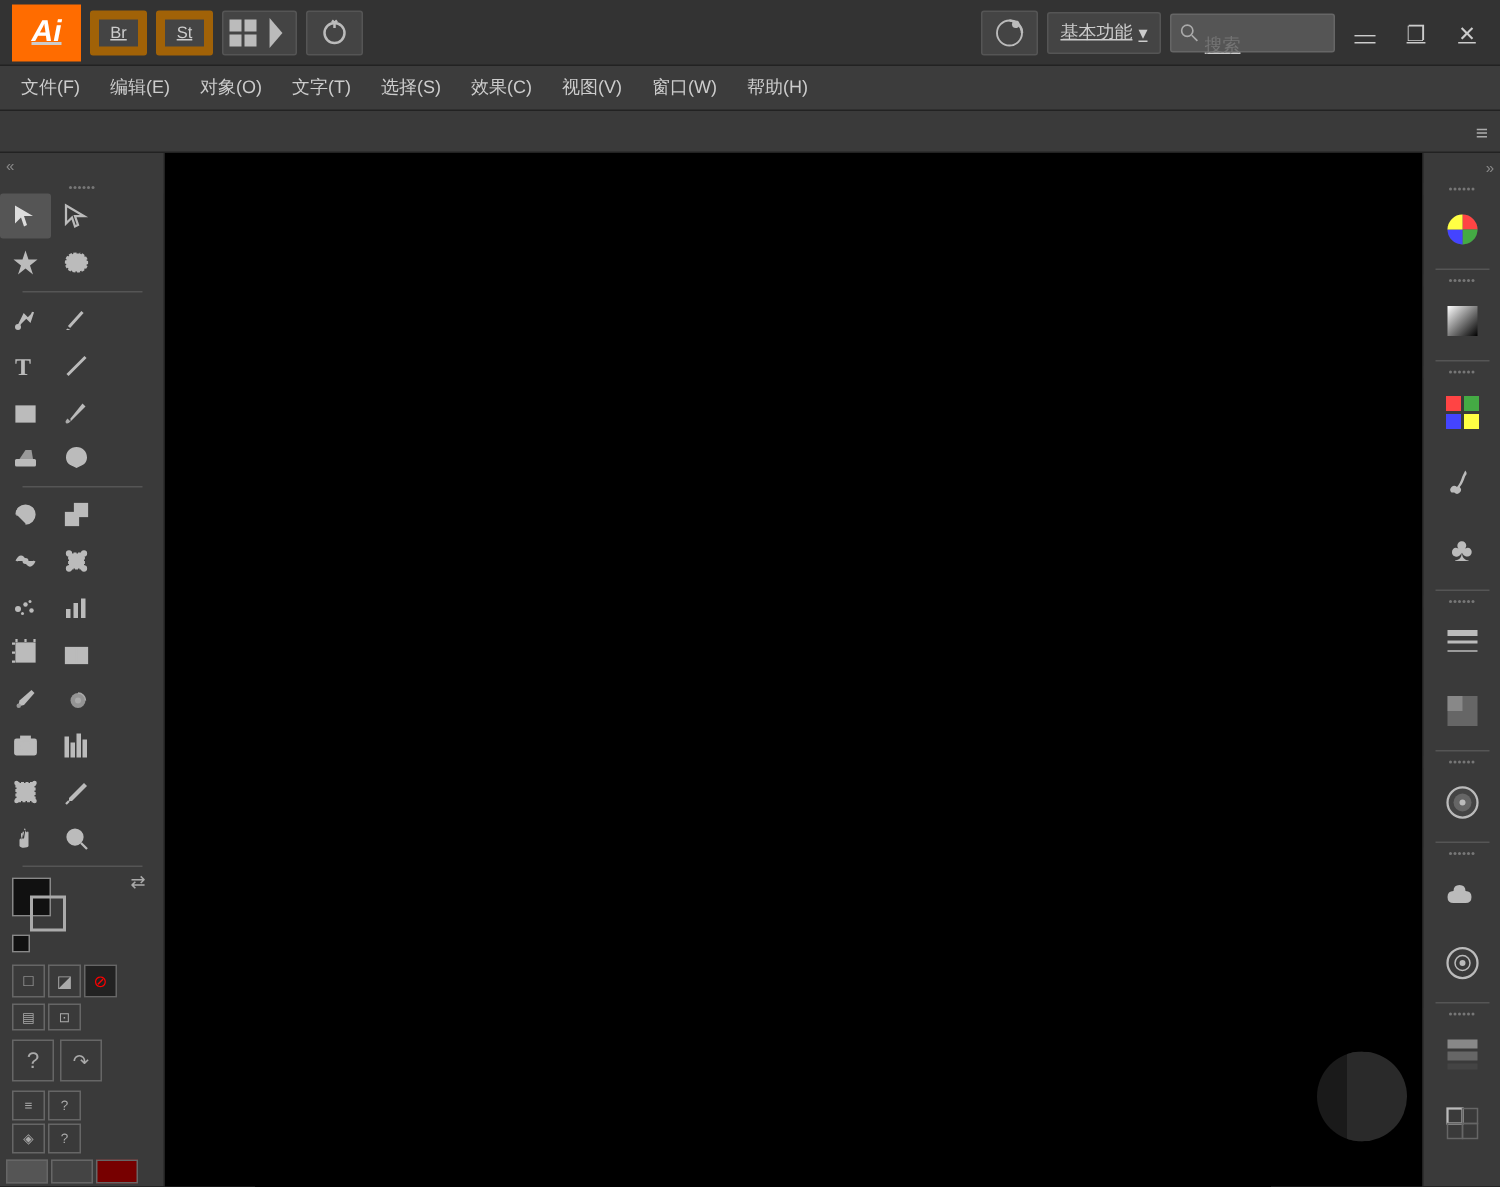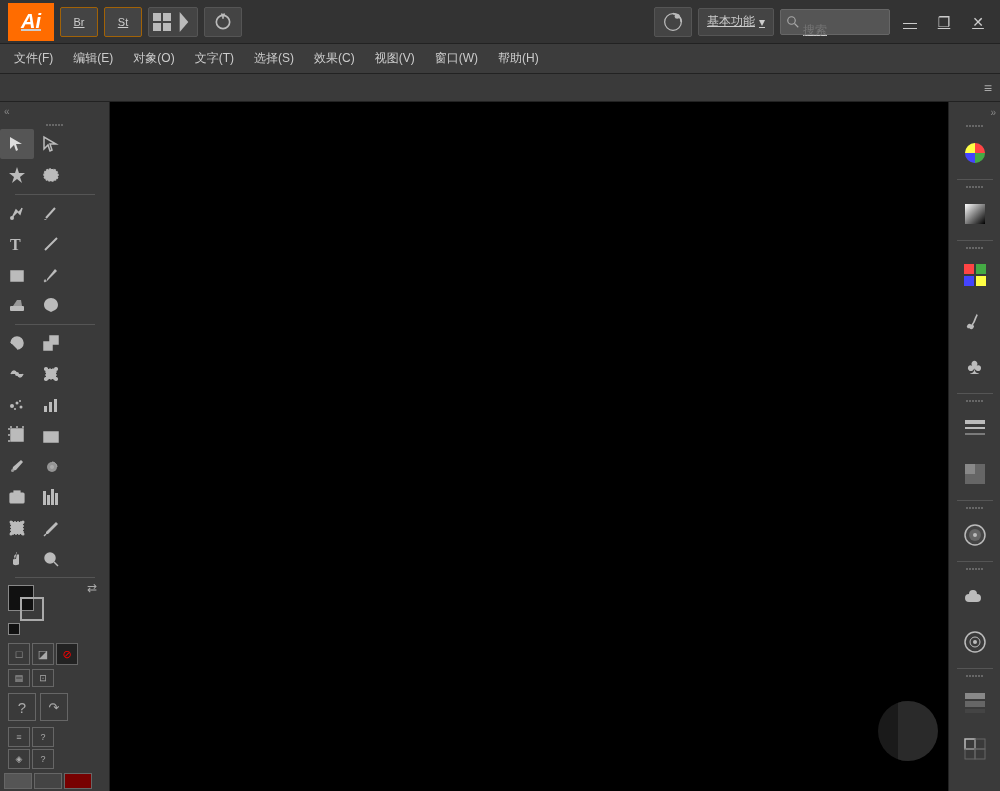--- a/index.html
+++ b/index.html
@@ -35,21 +35,21 @@
       font-size: 20px;
       font-weight: bold;
       color: white;
       font-style: italic;
       flex-shrink: 0;
     }
     .title-app-btn {
       width: 38px;
       height: 30px;
       background: #444;
-      border: 1px solid #a16207;
+      border: 6px solid #a16207;
       border-radius: 2px;
       display: flex;
       align-items: center;
       justify-content: center;
       font-size: 11px;
       color: #ccc;
       cursor: pointer;
       flex-shrink: 0;
     }
     .workspace-icon {

